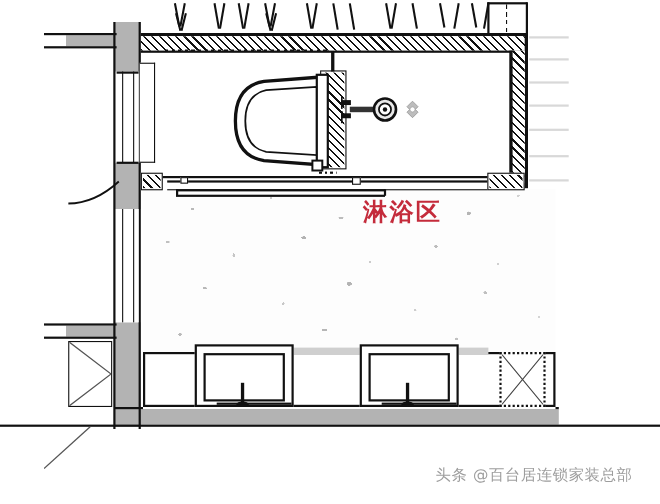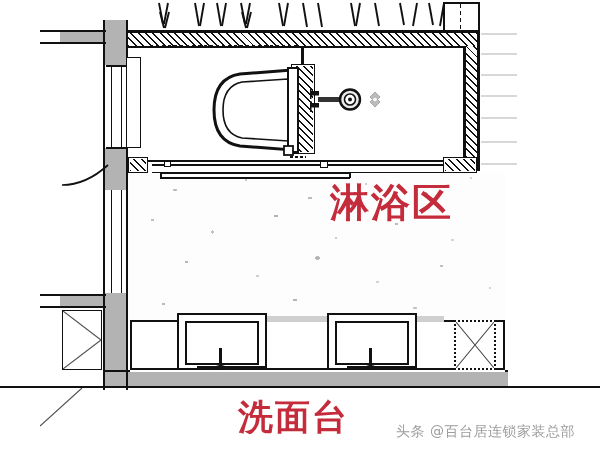--- a/index.html
+++ b/index.html
@@ -78,21 +78,21 @@
   .label{
     position:absolute;
     color:#c42b3b;
     font-weight:700;
     letter-spacing:2px;
     white-space:nowrap;
     line-height:1;
     font-family:"DejaVu Sans","Liberation Sans",sans-serif;
   }
   #label-toilet{font-size:33px;left:183px;top:183px;}
-  #label-shower{font-size:39px;left:330px;top:183px;}
+  #label-shower{font-size:22px;left:330px;top:183px;}
   #label-vanity{font-size:35px;left:238px;top:400px;}
 
   
   #watermark{
     position:absolute;left:396px;top:423px;
     font-size:14px;color:#9d9d9d;white-space:nowrap;
     font-family:"DejaVu Sans","Liberation Sans",sans-serif;
     letter-spacing:0.5px;
   }
 </style>
@@ -274,17 +274,16 @@
   <div class="abs blk" style="left:365px;top:365px;width:11px;height:5px;border-radius:50%;"></div>
   <div class="abs blk" style="left:347px;top:366px;width:68px;height:2.2px;"></div>
 
   <div class="abs outl" style="left:454px;top:320px;width:42px;height:50px;border-width:2px;border-style:dotted;">
     <svg width="100%" height="100%" viewBox="0 0 42 50" preserveAspectRatio="none" xmlns="http://www.w3.org/2000/svg">
       <path d="M0 0 L42 50 M42 0 L0 50" stroke="#444" stroke-width="1.1" fill="none"></path>
     </svg>
   </div>
 
   <div class="label" id="label-shower">淋浴区</div>
-  <div class="label" id="label-vanity">洗面台</div>
 
   <div id="watermark">头条 @百台居连锁家装总部</div>
 
 </div>
 
 </body></html>

